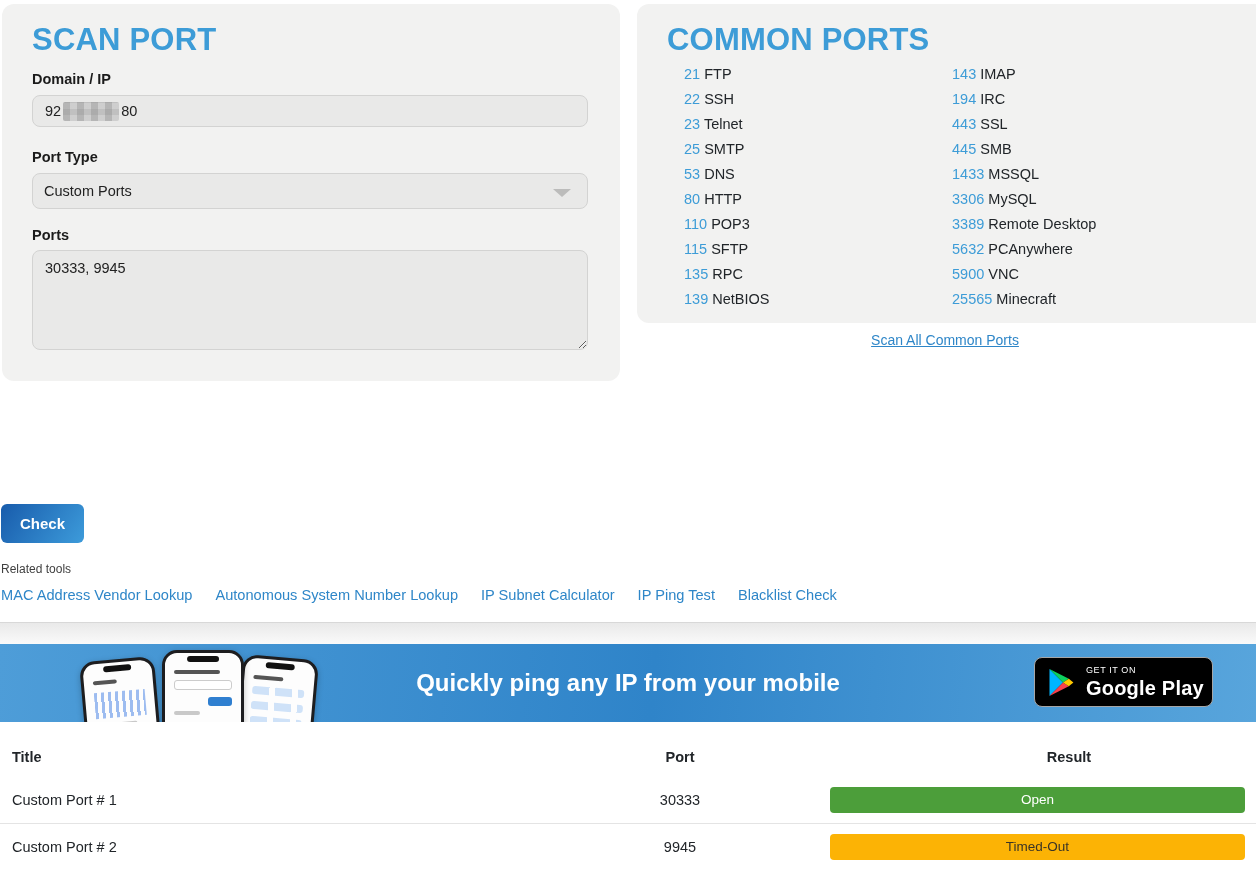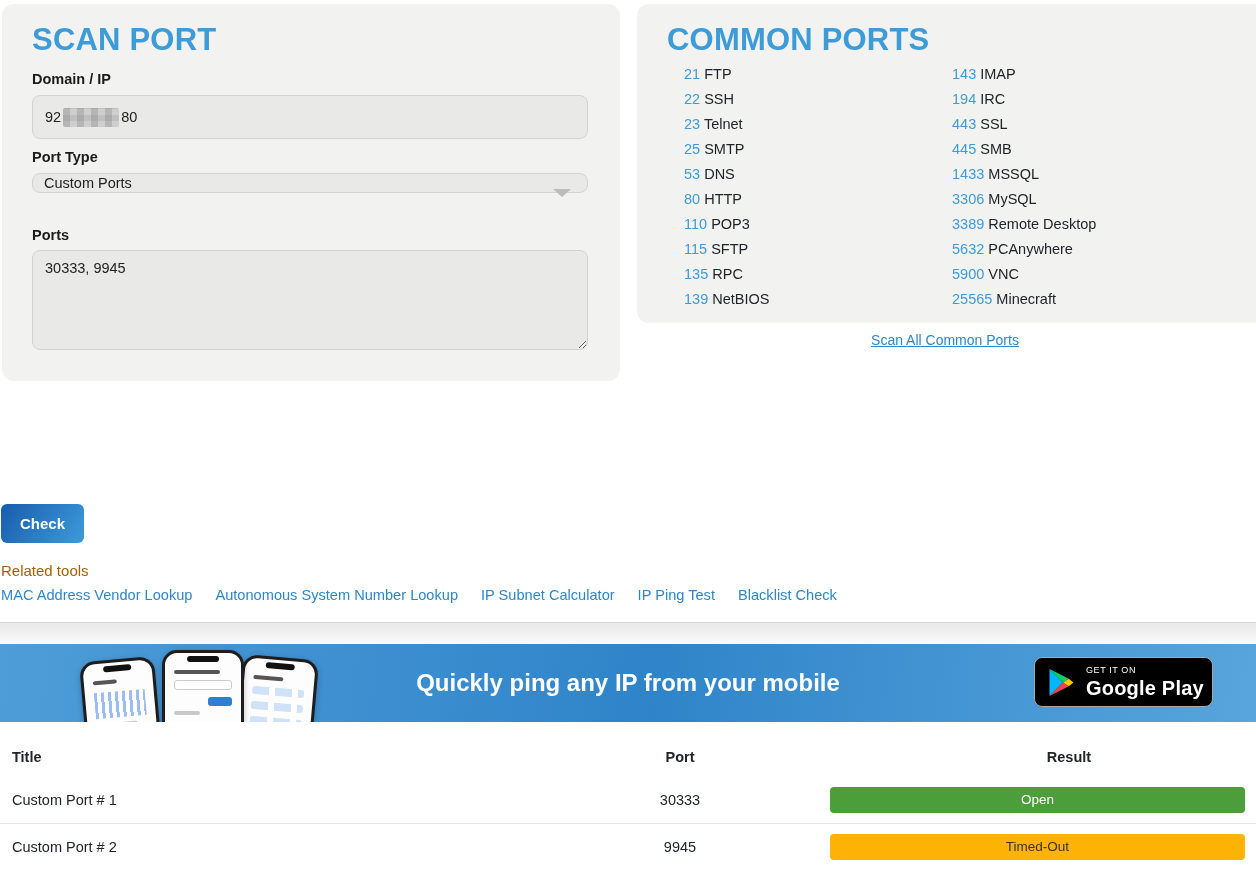--- a/index.html
+++ b/index.html
@@ -12,25 +12,25 @@
   .panel-scan { left: 2px; top: 4px; width: 618px; height: 377px; }
   .panel-common { left: 637px; top: 4px; width: 708px; height: 319px; }
   .panel-title { position: absolute; left: 30px; top: 18px; font-size: 31px;
     font-weight: 600; color: #3d9cd7; letter-spacing: 0.2px; white-space: nowrap; text-align: right; }
 
   .fld-label { position: absolute; left: 30px; font-size: 14.5px; font-weight: 700; color: #1b1b1b; }
   .lb-domain { top: 67px; } .lb-porttype { top: 145px; } .lb-ports { top: 223px; }
 
   .field { position: absolute; left: 30px; width: 556px; background: #e9e9e8;
     border: 1px solid #d3d3d2; border-radius: 8px; font-size: 14.5px; color: #222; }
-  .input-domain { top: 91px; height: 44px; display: flex; align-items: center; padding-left: 12px; }
+  .input-domain { top: 91px; height: 32px; display: flex; align-items: center; padding-left: 12px; }
   .redact { display: inline-block; width: 56px; height: 19px; margin: 0 2px; border-radius: 2px;
     background-image: repeating-linear-gradient(90deg, rgba(160,160,160,.55) 0 7px, rgba(205,205,205,.35) 7px 14px),
                       repeating-linear-gradient(0deg, #cfcfcf 0 6px, #b9b9b9 6px 12px); }
-  .select-wrap { top: 169px; height: 20px; }
+  .select-wrap { top: 169px; height: 36px; }
   .select-wrap select { width: 100%; height: 100%; border: none; background: transparent;
     -webkit-appearance: none; appearance: none; outline: none; padding: 0 30px 0 11px;
     font-size: 14.5px; font-family: "Liberation Sans", sans-serif; color: #222; }
   .select-arrow { position: absolute; right: 16px; top: 15px; width: 0; height: 0; pointer-events: none;
     border-left: 9px solid transparent; border-right: 9px solid transparent; border-top: 8px solid #bcbcbb; }
   textarea.field { top: 246px; height: 100px; resize: both; overflow: auto;
     padding: 8px 12px; font-family: "Liberation Sans", sans-serif; line-height: 1.35; outline: none; }
 
   
   .ports-col { position: absolute; top: 62px; list-style: none; }
@@ -39,21 +39,21 @@
   .pnum { color: #3d9cd7; cursor: pointer; }
   .pname { color: #212529; }
   .scan-all-wrap { position: absolute; left: 637px; top: 331px; width: 616px; text-align: center; }
   .scan-all-wrap a { font-size: 14px; color: #2e86c8; text-decoration: underline; }
 
   
   .check-btn { position: absolute; left: 1px; top: 504px; width: 83px; height: 39px;
     border: none; border-radius: 6px; cursor: pointer; color: #fff; font-size: 15px; font-weight: 600;
     font-family: "Liberation Sans", sans-serif;
     background: linear-gradient(125deg, #1a5fae 5%, #3b98d8 95%); }
-  .related-label { position: absolute; left: 1px; top: 562px; font-size: 15px; color: #a16207; }
+  .related-label { position: absolute; left: 1px; top: 562px; font-size: 12px; color: #404040; }
   .related-links { position: absolute; left: 1px; top: 587px; display: flex; gap: 23px; white-space: nowrap; }
   .related-links a { font-size: 14.6px; color: #2e86c8; text-decoration: none; }
 
   
   .strip { position: absolute; left: 0; top: 622px; width: 1256px; height: 22px;
     border-top: 1px solid #d8d8d8; background: linear-gradient(180deg, #e9e9e9, #fafafa); }
   .banner { position: absolute; left: 0; top: 644px; width: 1256px; height: 78px; overflow: hidden;
     background: linear-gradient(95deg, #4e9dd8 0%, #2f84c9 52%, #58a5dc 100%); }
   .banner-headline { position: absolute; left: 0; top: 50%; transform: translateY(-50%);
     width: 100%; text-align: center; color: #fff; font-size: 24px; font-weight: 700; }

